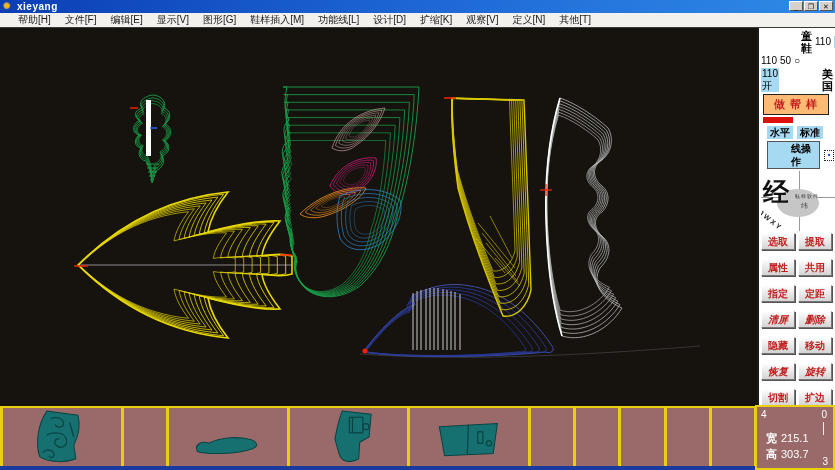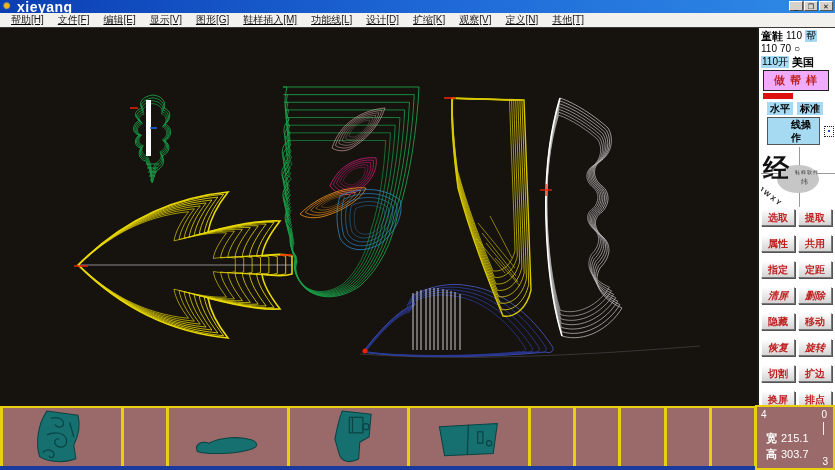--- a/index.html
+++ b/index.html
@@ -4,40 +4,40 @@
 <style>
   html,body{margin:0;padding:0;}
   body{width:835px;height:470px;position:relative;overflow:hidden;background:#000;
        font-family:"Liberation Sans", sans-serif;}
   
   .titlebar{position:absolute;left:0;top:0;width:835px;height:13px;
     background:linear-gradient(to right,#0b3fb4,#1f6ad8 55%,#2f8ae6);
     display:flex;align-items:center;padding-left:3px;box-sizing:border-box;}
   .app-icon{width:11px;height:11px;font-size:9px;line-height:11px;color:#ffb400;
     text-shadow:0 0 1px #ffe27a;margin-right:3px;}
-  .app-title{color:#fff;font-size:14px;font-weight:bold;letter-spacing:.5px;}
+  .app-title{color:#fff;font-size:10px;font-weight:bold;letter-spacing:.5px;}
   .win-controls{position:absolute;right:2px;top:1px;display:flex;gap:1px;}
   .win-btn{width:14px;height:10px;background:#d6d2ca;border:1px solid #fff;
     border-right-color:#555;border-bottom-color:#555;font-size:7px;line-height:9px;
     text-align:center;color:#111;box-sizing:border-box;}
   
   .menubar{position:absolute;left:0;top:13px;width:835px;height:15px;background:#f2f1ee;
     border-bottom:1px solid #3a3a3a;display:flex;align-items:center;gap:0;
-    padding-left:4px;box-sizing:border-box;text-decoration:underline;}
+    padding-left:11px;box-sizing:border-box;}
   .menu-item{font-size:10px;color:#1a1a1a;padding:0 7px;white-space:nowrap;}
   
   .canvas{position:absolute;left:0;top:28px;width:757px;height:378px;background:#16120e;}
   
   .panel{position:absolute;left:757px;top:28px;width:78px;height:377px;background:#fff;
     border-left:2px solid #1a1a1a;box-sizing:border-box;padding:2px 1px 0 2px;}
   .spec-row{display:flex;align-items:center;gap:3px;font-size:10px;color:#000;
     margin-bottom:1px;justify-content:flex-start;line-height:12px;}
-  .spec-strong{font-weight:bold;font-size:11px;}
+  .spec-strong{font-weight:bold;font-size:11px;margin-left:40px;}
   .hl{background:#a6d9f2;padding:0 1px;}
-  .make-btn{width:64px;height:19px;border:1px solid #222;background:#f0abfc;color:#c02020;
+  .make-btn{width:64px;height:19px;border:1px solid #222;background:#fdba74;color:#c02020;
     font-weight:bold;font-size:11px;letter-spacing:1px;text-align:center;line-height:19px;
     margin:2px 0 2px 2px;}
   .red-bar{width:30px;height:6px;background:#dd1010;margin:1px 0 3px 2px;}
   .toggle-row{display:flex;gap:4px;margin:1px 0 2px 6px;align-items:center;}
   .toggle{background:#a6d9f2;color:#000;font-size:10px;font-weight:bold;
     padding:0 3px;line-height:13px;}
   .boxed{border:1px solid #555;padding-left:23px;}
   .sel-icon{width:9px;height:9px;border:1px dotted #222;position:relative;}
   .sel-icon:after{content:"";position:absolute;left:3px;top:3px;width:2px;height:2px;background:#2255cc;}
   
@@ -256,21 +256,21 @@
 </div>
 
 <div class="panel">
   <div class="spec-row">
     <span class="spec-strong">童鞋</span>
     <span>110</span>
     <span class="hl">帮</span>
   </div>
   <div class="spec-row">
     <span>110</span>
-    <span>70</span>
+    <span>50</span>
     <span>○</span>
   </div>
   <div class="spec-row">
     <span class="hl">110开</span>
     <span class="spec-strong">美国</span>
   </div>
 
   <div class="make-btn">做 帮 样</div>
   <div class="red-bar"></div>
 

